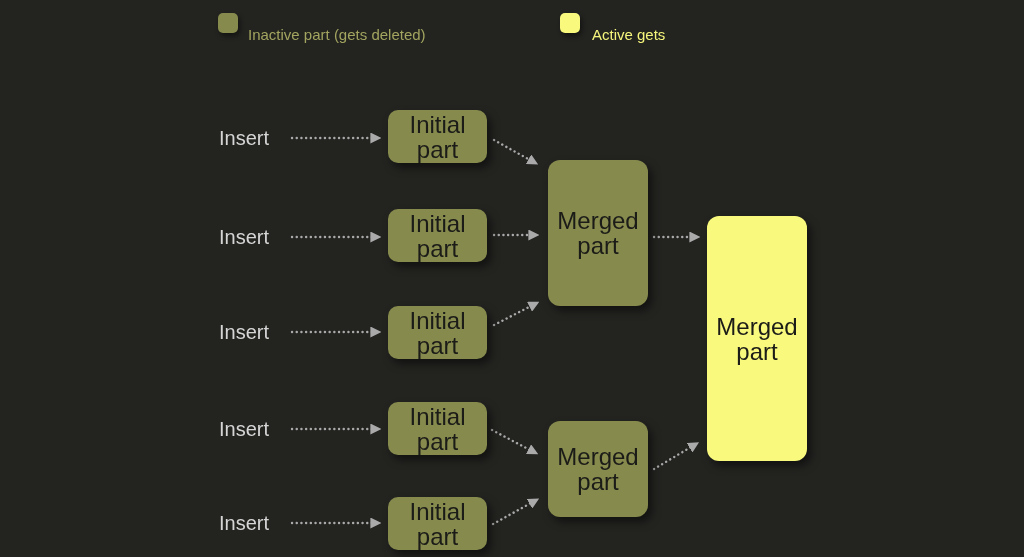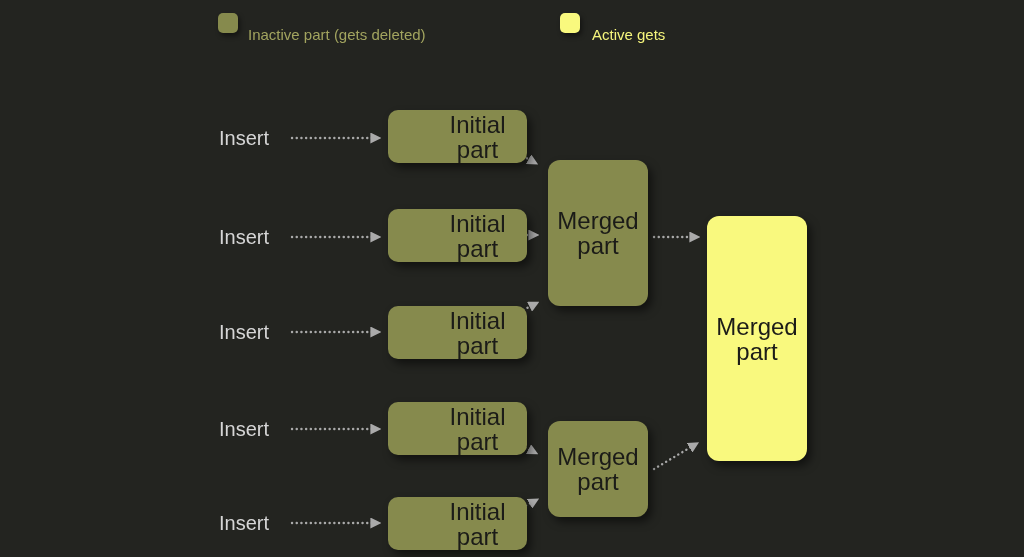--- a/index.html
+++ b/index.html
@@ -56,21 +56,20 @@
     line-height: 25px;
     color: var(--c-node-text);
     box-shadow: 4px 5px 8px rgba(0,0,0,0.5);
   }
   .node.initial {
     left: 388px;
     width: 99px;
     height: 53px;
     border-radius: 10px;
     background: var(--c-inactive-fill);
-    padding-left: 40px;
   }
   .node.merged-inactive {
     left: 548px;
     width: 100px;
     border-radius: 12px;
     background: var(--c-inactive-fill);
   }
   .node.merged-active {
     left: 707px;
     top: 216px;

